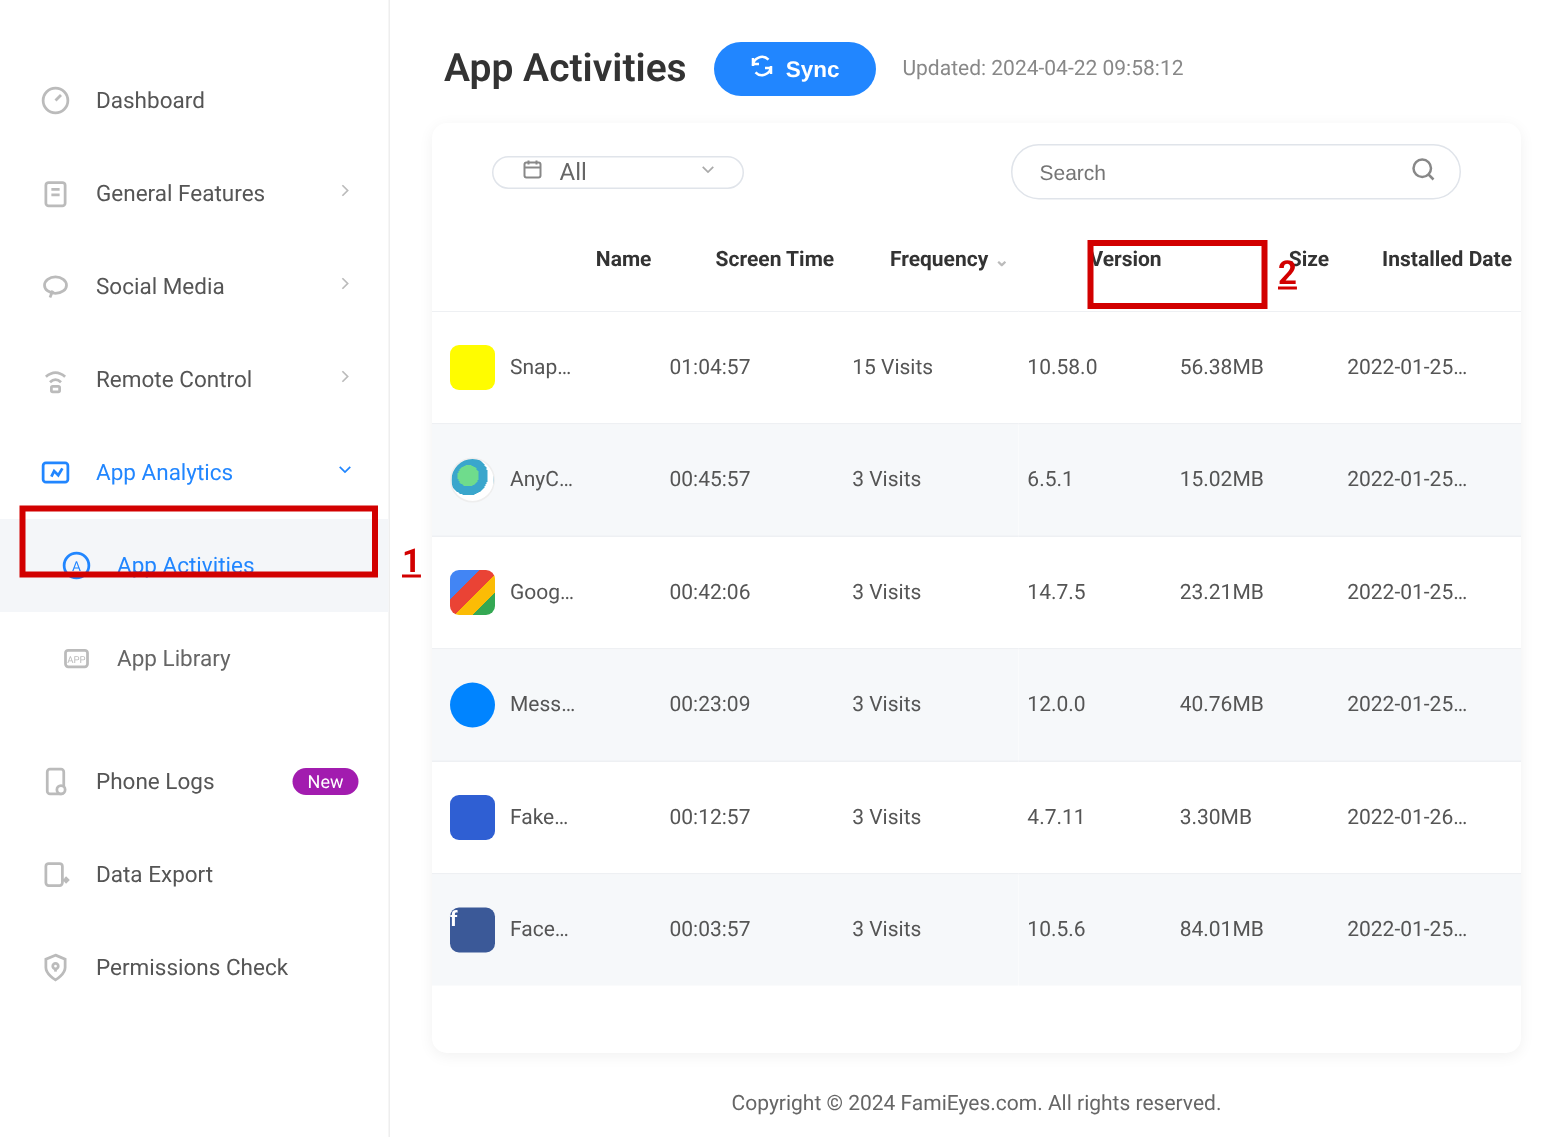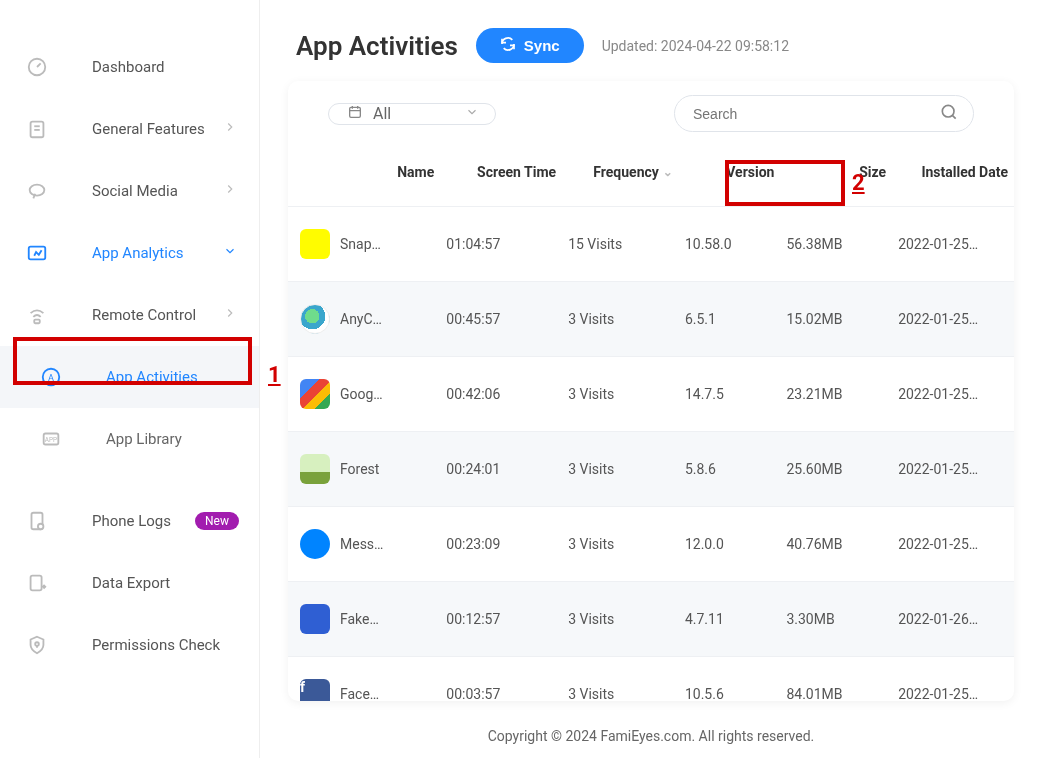--- a/index.html
+++ b/index.html
@@ -1,20 +1,20 @@
 <!DOCTYPE html>
 <html><head>
   <meta charset="utf-8">
   <style>
     * { box-sizing: border-box; margin: 0; padding: 0; }
     body { font-family: -apple-system, BlinkMacSystemFont, "Segoe UI", Roboto, Arial, sans-serif; background: #fff; color: #333; width: 1042px; height: 758px; overflow: hidden; position: relative; }
     
     
     .sidebar { position: absolute; left: 0; top: 0; width: 260px; height: 758px; background: #fff; border-right: 1px solid #eee; padding-top: 36px; }
-    .sidebar-item { display: flex; align-items: center; padding: 18px 24px; cursor: pointer; color: #555; font-size: 15px; position: relative; gap: 28px; }
+    .sidebar-item { display: flex; align-items: center; padding: 18px 24px; cursor: pointer; color: #555; font-size: 15px; position: relative; }
     .sidebar-item.active { color: #2186ff; }
     .sidebar-item.sub-active { background: #f4f6f9; color: #2186ff; padding-left: 38px; }
     .sidebar-item.sub { padding-left: 38px; color: #666; }
     .sidebar-item .icon-slot { width: 26px; height: 26px; display: flex; align-items: center; justify-content: center; margin-right: 14px; flex-shrink: 0; }
     .sidebar-item .chevron { position: absolute; right: 22px; color: #bbb; }
     .sidebar-item.active .chevron { color: #2186ff; }
     .new-badge { background: #a21caf; color: #fff; border-radius: 12px; padding: 2px 10px; font-size: 12px; position: absolute; right: 20px; }
     
     
     .main { position: absolute; left: 260px; top: 0; right: 0; bottom: 0; padding: 0 0 0 0; background: #fff0; }
@@ -103,46 +103,46 @@
           <path d="M8 20 L10 15"></path>
         </svg>
     </span>
     <span>Social Media</span>
     <span class="chevron">
       <svg width="14" height="14" viewBox="0 0 24 24" fill="none" stroke="currentColor" stroke-width="2">
           <polyline points="9 6 15 12 9 18"></polyline>
         </svg>
     </span>
   </div>
+  <div class="sidebar-item">
+    <span class="icon-slot">
+      <svg width="22" height="22" viewBox="0 0 24 24" fill="none" stroke="#bbb" stroke-width="2">
+          <path d="M5 10 Q12 4 19 10"></path>
+          <path d="M8 14 Q12 10 16 14"></path>
+          <rect x="9" y="17" width="6" height="4" rx="1"></rect>
+        </svg>
+    </span>
+    <span>Remote Control</span>
+    <span class="chevron">
+      <svg width="14" height="14" viewBox="0 0 24 24" fill="none" stroke="currentColor" stroke-width="2">
+          <polyline points="9 6 15 12 9 18"></polyline>
+        </svg>
+    </span>
+  </div>
   <div class="sidebar-item active">
     <span class="icon-slot">
       <svg width="22" height="22" viewBox="0 0 24 24" fill="none" stroke="#2186ff" stroke-width="2">
           <rect x="3" y="5" width="18" height="14" rx="2"></rect>
           <polyline points="9 15 11 11 14 14 17 9"></polyline>
         </svg>
     </span>
     <span>App Analytics</span>
     <span class="chevron">
       <svg width="14" height="14" viewBox="0 0 24 24" fill="none" stroke="currentColor" stroke-width="2">
           <polyline points="6 9 12 15 18 9"></polyline>
-        </svg>
-    </span>
-  </div>
-  <div class="sidebar-item">
-    <span class="icon-slot">
-      <svg width="22" height="22" viewBox="0 0 24 24" fill="none" stroke="#bbb" stroke-width="2">
-          <path d="M5 10 Q12 4 19 10"></path>
-          <path d="M8 14 Q12 10 16 14"></path>
-          <rect x="9" y="17" width="6" height="4" rx="1"></rect>
-        </svg>
-    </span>
-    <span>Remote Control</span>
-    <span class="chevron">
-      <svg width="14" height="14" viewBox="0 0 24 24" fill="none" stroke="currentColor" stroke-width="2">
-          <polyline points="9 6 15 12 9 18"></polyline>
         </svg>
     </span>
   </div>
   <div class="sidebar-item sub-active">
     <span class="icon-slot">
       <svg width="22" height="22" viewBox="0 0 24 24" fill="none" stroke="#2186ff" stroke-width="2">
           <circle cx="12" cy="12" r="9"></circle>
           <text x="12" y="16" text-anchor="middle" font-size="10" fill="#2186ff" stroke="none">A</text>
         </svg>
     </span>
@@ -277,28 +277,20 @@
               </tr>
               <tr>
                 <td class="name-cell"><span class="app-icon ic-play"></span><span class="app-name">Goog…</span></td>
                 <td>00:42:06</td>
                 <td>3 Visits</td>
                 <td>14.7.5</td>
                 <td>23.21MB</td>
                 <td>2022-01-25…</td>
               </tr>
               <tr>
-                <td class="name-cell"><span class="app-icon ic-forest"></span><span class="app-name">Forest</span></td>
-                <td>00:24:01</td>
-                <td>3 Visits</td>
-                <td>5.8.6</td>
-                <td>25.60MB</td>
-                <td>2022-01-25…</td>
-              </tr>
-              <tr>
                 <td class="name-cell"><span class="app-icon ic-msg"></span><span class="app-name">Mess…</span></td>
                 <td>00:23:09</td>
                 <td>3 Visits</td>
                 <td>12.0.0</td>
                 <td>40.76MB</td>
                 <td>2022-01-25…</td>
               </tr>
               <tr>
                 <td class="name-cell"><span class="app-icon ic-fake1"></span><span class="app-name">Fake…</span></td>
                 <td>00:12:57</td>

